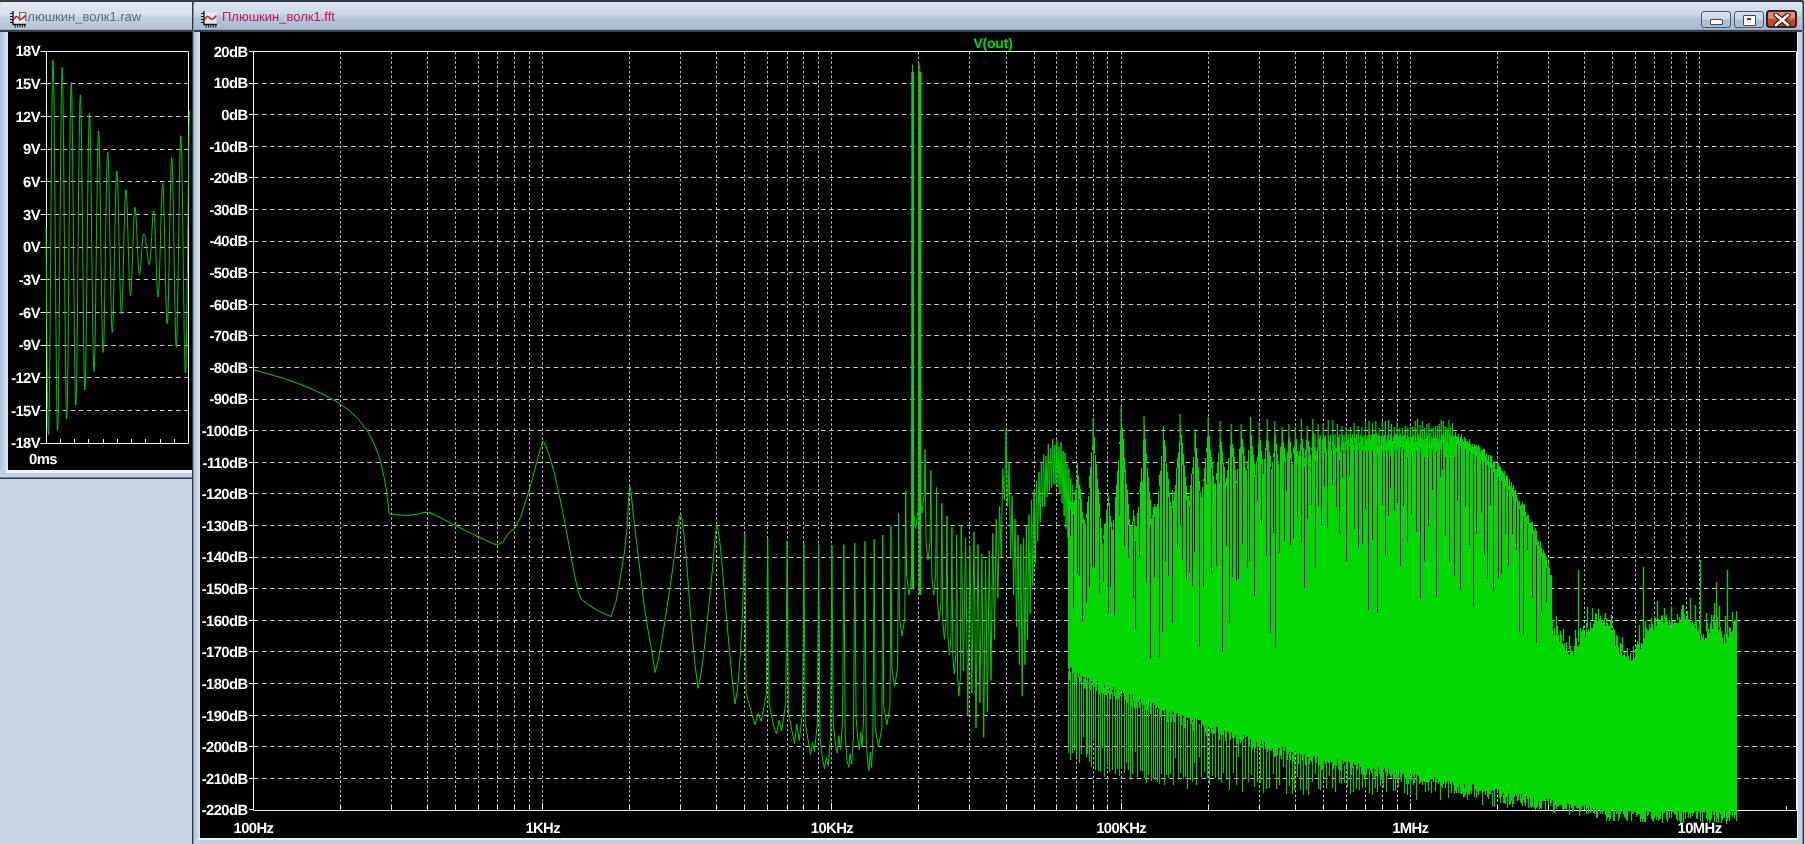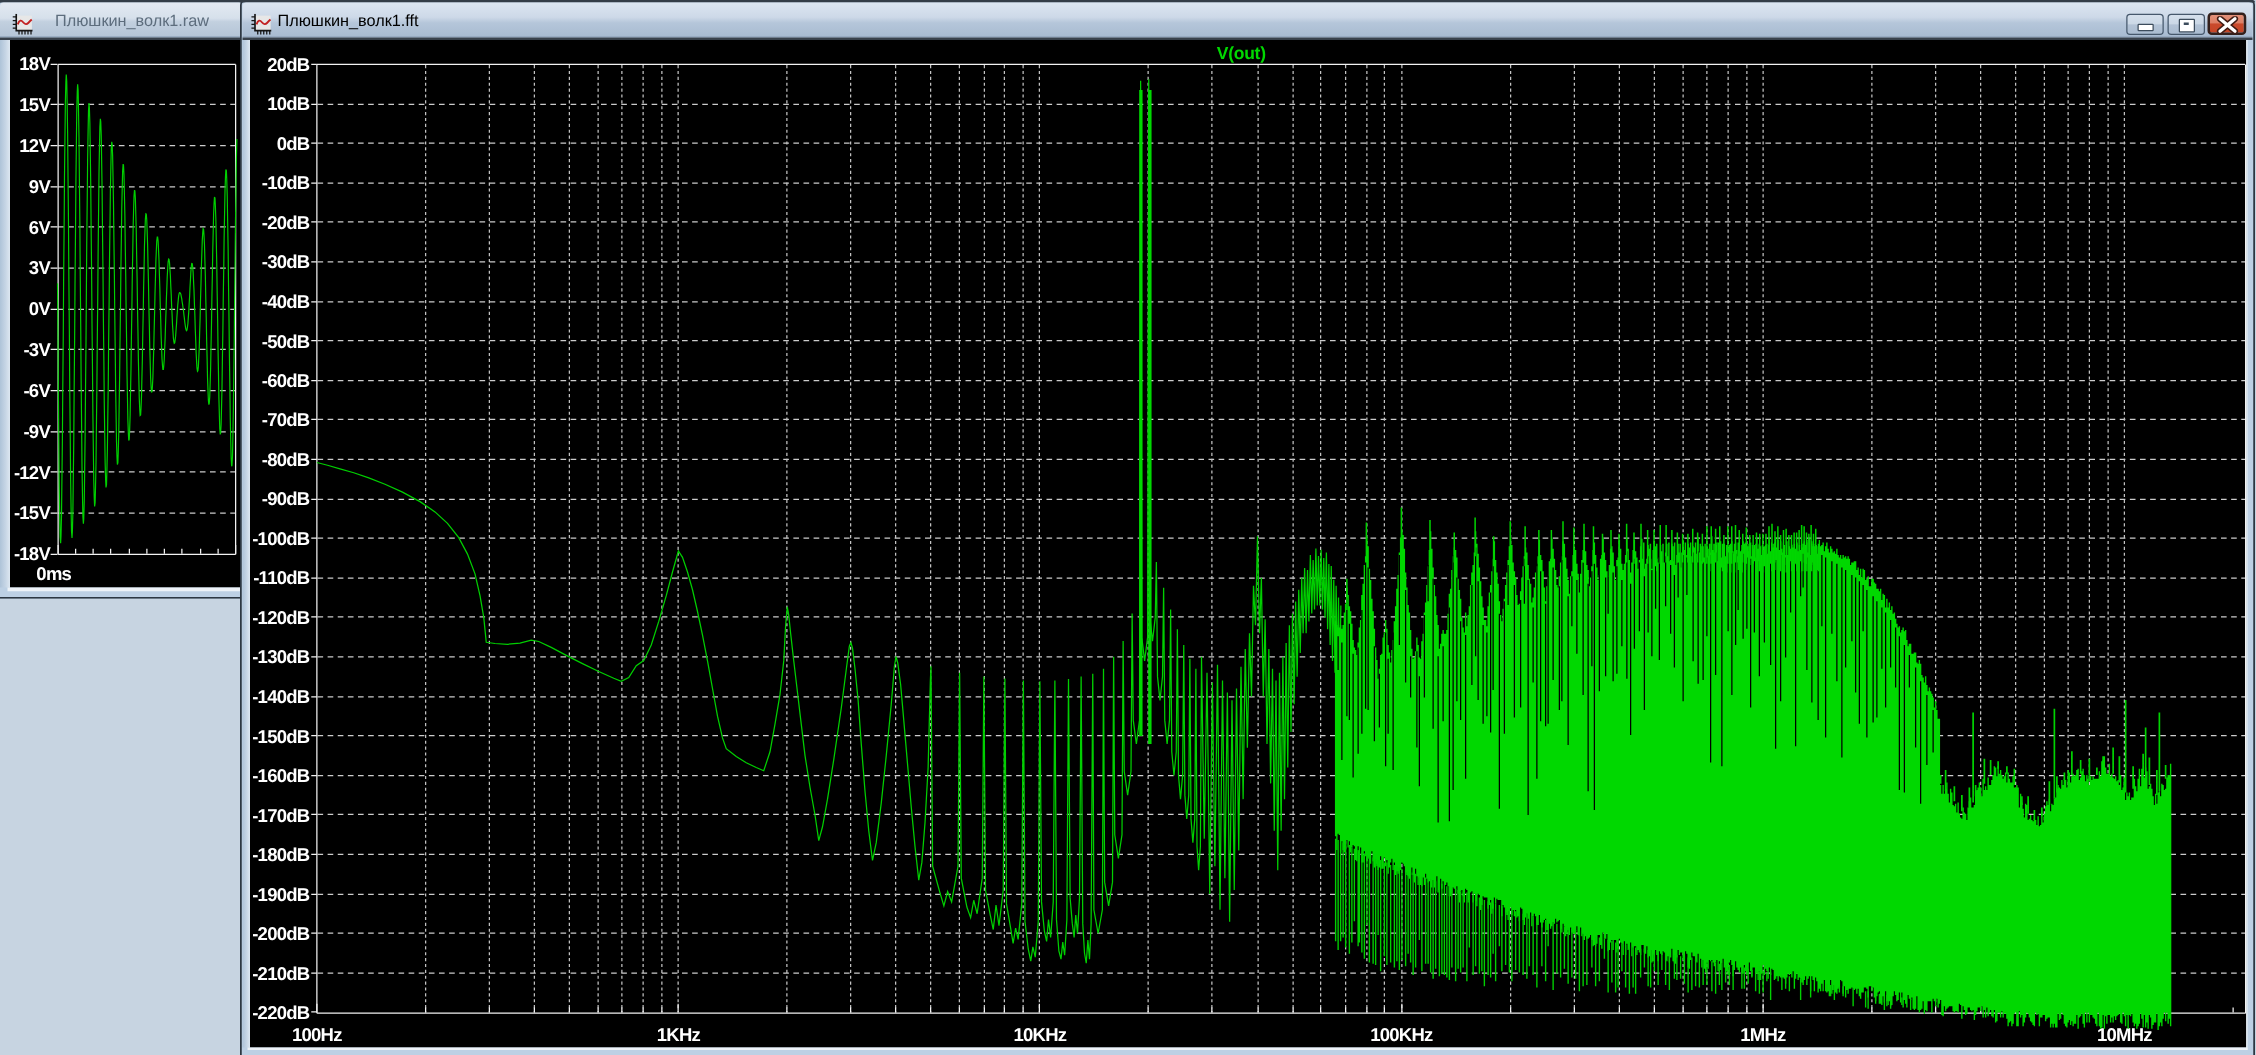--- a/index.html
+++ b/index.html
@@ -3,21 +3,21 @@
 html,body{margin:0;padding:0;}
 *{-webkit-font-smoothing:antialiased;text-rendering:geometricPrecision;}
 body{width:1805px;height:844px;position:relative;overflow:hidden;
  background:#c7d4e1;font-family:"Liberation Sans",sans-serif;}
 .win{position:absolute;border-radius:4px 4px 0 0;}
 .winborder{position:absolute;inset:0;border-radius:4px 4px 0 0;
  background:#bdd0e4;box-shadow:inset 0 0 0 1.4px #2d3742;}
 .topedge{position:absolute;left:0px;right:0px;top:0;height:2.2px;background:#333d47;border-radius:4px 4px 0 0;}
 .tbar{position:absolute;left:2px;right:2px;top:2px;height:28.2px;border-radius:3px 3px 0 0;
  background:linear-gradient(#dce6f1 0%,#cdd9e8 42%,#b5c6da 58%,#a7bad0 100%);box-shadow:inset 0 -1px 0 #93a7bd;}
-.ttext{position:absolute;top:9px;font-size:13px;color:#000000;}
+.ttext{position:absolute;top:9px;font-size:13px;color:#be185d;}
 .client{position:absolute;background:#000;}
 .btn{position:absolute;top:11px;width:30px;height:16.5px;border-radius:3px;
  border:1.6px solid #46586c;background:linear-gradient(#d5e0ec 0%,#cbd8e6 48%,#b3c3d6 52%,#aabcd0 100%);box-sizing:border-box;}
 .btnx{position:absolute;top:10px;width:31px;height:17.5px;border-radius:3.5px;
  border:2px solid #33201c;background:linear-gradient(#e2917a 0%,#dd8066 44%,#c94a2c 52%,#c64526 100%);box-sizing:border-box;}
 </style></head><body>
 
 <div class="win" style="left:-2px;top:0px;width:198px;height:479px;">
  <div class="winborder"></div>
  <div class="topedge"></div>
@@ -28,21 +28,21 @@
  <div style="position:absolute;left:194px;top:31.6px;width:1.7px;height:440px;background:#eef3f8;"></div>
  <div style="position:absolute;left:8.3px;top:470.4px;width:187px;height:2.2px;background:#eef3f8;"></div>
 </div>
 <svg width="17" height="17" style="position:absolute;left:10px;top:11px" viewBox="0 0 17 17">
     <rect x="3.5" y="1.5" width="12" height="11.5" fill="#e7e7e7"></rect>
     <path d="M3 0V13.5H16" stroke="#141414" stroke-width="1.3" fill="none"></path>
     <path d="M0 2.5H3 M0 5.5H3 M0 8.5H3 M0 11.5H3" stroke="#141414" stroke-width="1"></path>
     <path d="M5.2 13.5V16.5 M7.6 13.5V16.5 M10 13.5V16.5 M12.4 13.5V16.5 M14.8 13.5V16.5" stroke="#141414" stroke-width="1"></path>
     <path d="M4.2 8.5C5.5 4.8 7 4.9 8.5 6.8C10 8.7 11.5 8.6 12.6 7.4 13.6 6.3 14.6 5.3 15.4 4.6" stroke="#c32222" stroke-width="1.5" fill="none"></path>
   </svg>
-<span class="ttext" style="left:44px;color:#5d6d7d;">Плюшкин_волк1.raw</span>
+<span class="ttext" style="left:18px;color:#5d6d7d;">Плюшкин_волк1.raw</span>
 <svg width="184" height="440" style="position:absolute;left:8px;top:31px">
     <g transform="translate(-8,-31)">
       <path d="M46.5 83.5H188.5 M46.5 116.5H188.5 M46.5 149.5H188.5 M46.5 181.5H188.5 M46.5 214.5H188.5 M46.5 247.5H188.5 M46.5 279.5H188.5 M46.5 312.5H188.5 M46.5 345.5H188.5 M46.5 377.5H188.5 M46.5 410.5H188.5" stroke="#cccccc" stroke-width="1" fill="none" stroke-dasharray="4.5,3.6"></path>
       <path d="M46.5 51.5H188.5 M46.5 51.5V443.5 M46.5 443.5H188.5 M188.5 51.5V443.5" stroke="#f2f2f2" stroke-width="1" fill="none"></path>
       <path d="M40.5 51.5H46 M40.5 83.5H46 M40.5 116.5H46 M40.5 149.5H46 M40.5 181.5H46 M40.5 214.5H46 M40.5 247.5H46 M40.5 279.5H46 M40.5 312.5H46 M40.5 345.5H46 M40.5 377.5H46 M40.5 410.5H46 M40.5 443.5H46" stroke="#f2f2f2" stroke-width="1" fill="none"></path>
       <path d="M46.5 443v-7 M60.5 443v-4 M74.5 443v-4 M88.5 443v-4 M103.5 443v-4 M117.5 443v-4 M131.5 443v-4 M145.5 443v-4 M160.5 443v-4 M174.5 443v-4 M188.5 443v-7" stroke="#f2f2f2" stroke-width="1" fill="none"></path>
       <g font-family="Liberation Sans, sans-serif" font-size="14.8px" font-weight="bold" fill="#ffffff" letter-spacing="-0.6">
         <text x="40" y="56.3" text-anchor="end">18V</text>
         <text x="40" y="89.0" text-anchor="end">15V</text>
         <text x="40" y="121.6" text-anchor="end">12V</text>

